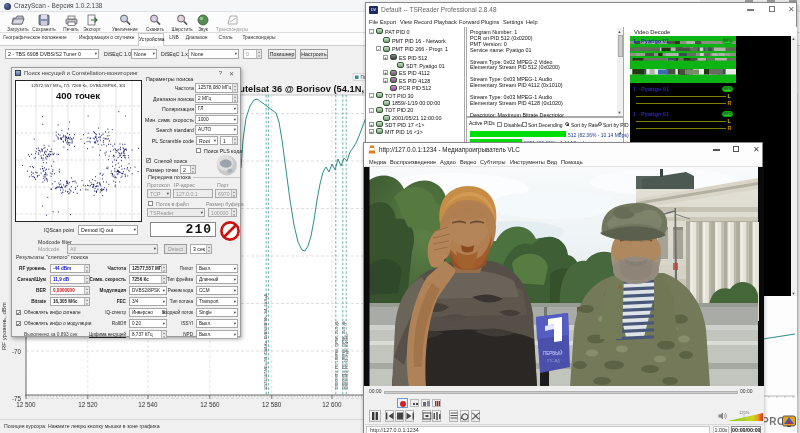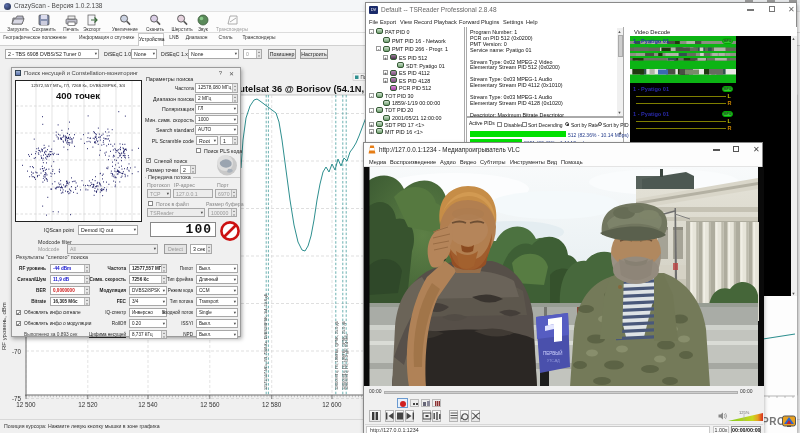--- a/index.html
+++ b/index.html
@@ -215,21 +215,21 @@
 <div class="combo" style="left:135px;top:120.5px;width:24px;height:9px;background:#ececec;color:#999">TCP<i>▾</i></div>
 <div class="combo" style="left:161px;top:120.5px;width:40px;height:9px;background:#ececec;color:#999">127.0.0.1</div>
 <div class="spin" style="left:203px;top:120.5px;width:22px;height:9px;background:#ececec;color:#999">6970<b>▴<br>▾</b></div>
 <div class="cb" style="left:136px;top:132.5px"></div>
     <div class="lbl" style="left:144px;top:132.5px;color:#888">Поток в файл</div>
     <div class="lbl" style="left:194px;top:132.5px;color:#888">Размер буфера</div>
 <div class="combo" style="left:135px;top:139.5px;width:58px;height:9px;background:#ececec;color:#999">TSReader<i>▾</i></div>
 <div class="spin" style="left:196px;top:139.5px;width:29px;height:9px;background:#ececec;color:#999">100000<b>▴<br>▾</b></div>
 <div class="lblr" style="left:20px;top:159px;width:42px">IQScan point</div>
 <div class="combo" style="left:66px;top:157px;width:60px;height:10px">Demod IQ out<i>▾</i></div>
-<div class="ab" style="left:138px;top:154px;width:66px;height:15px;background:#fff;border:1px solid #888;color:#111;font-family:'Liberation Mono',monospace;font-size:13px;font-weight:bold;text-align:right;line-height:14px;padding-right:3px;letter-spacing:1px">100</div>
+<div class="ab" style="left:138px;top:154px;width:66px;height:15px;background:#fff;border:1px solid #888;color:#111;font-family:'Liberation Mono',monospace;font-size:13px;font-weight:bold;text-align:right;line-height:14px;padding-right:3px;letter-spacing:1px">210</div>
 <svg class="ab" style="left:208px;top:153px" width="20" height="20" viewBox="0 0 20 20">
       <circle cx="10" cy="10" r="8.6" fill="#fff" stroke="#cc1111" stroke-width="2.6"></circle>
       <line x1="4" y1="16" x2="16" y2="4" stroke="#cc1111" stroke-width="2.6"></line>
     </svg>
 <div class="ab" style="left:26px;top:171px;font-size:5.4px;color:#333">Modcode filter</div>
 <div class="lbl" style="left:26px;top:178px;color:#999">Modcode</div>
 <div class="combo" style="left:55px;top:176px;width:91px;height:9.5px;background:#ececec;color:#999">All<i>▾</i></div>
 <div class="btn" style="left:152px;top:176px;width:23px;height:9.5px;line-height:9px;background:#e4e4e4;color:#999">Detect</div>
 <div class="spin" style="left:178px;top:176px;width:22px;height:9.5px">3 сек<b>▴<br>▾</b></div>
 <div class="ab" style="left:4px;top:186px;font-size:5.4px;color:#333">Результаты "слепого" поиска</div>

